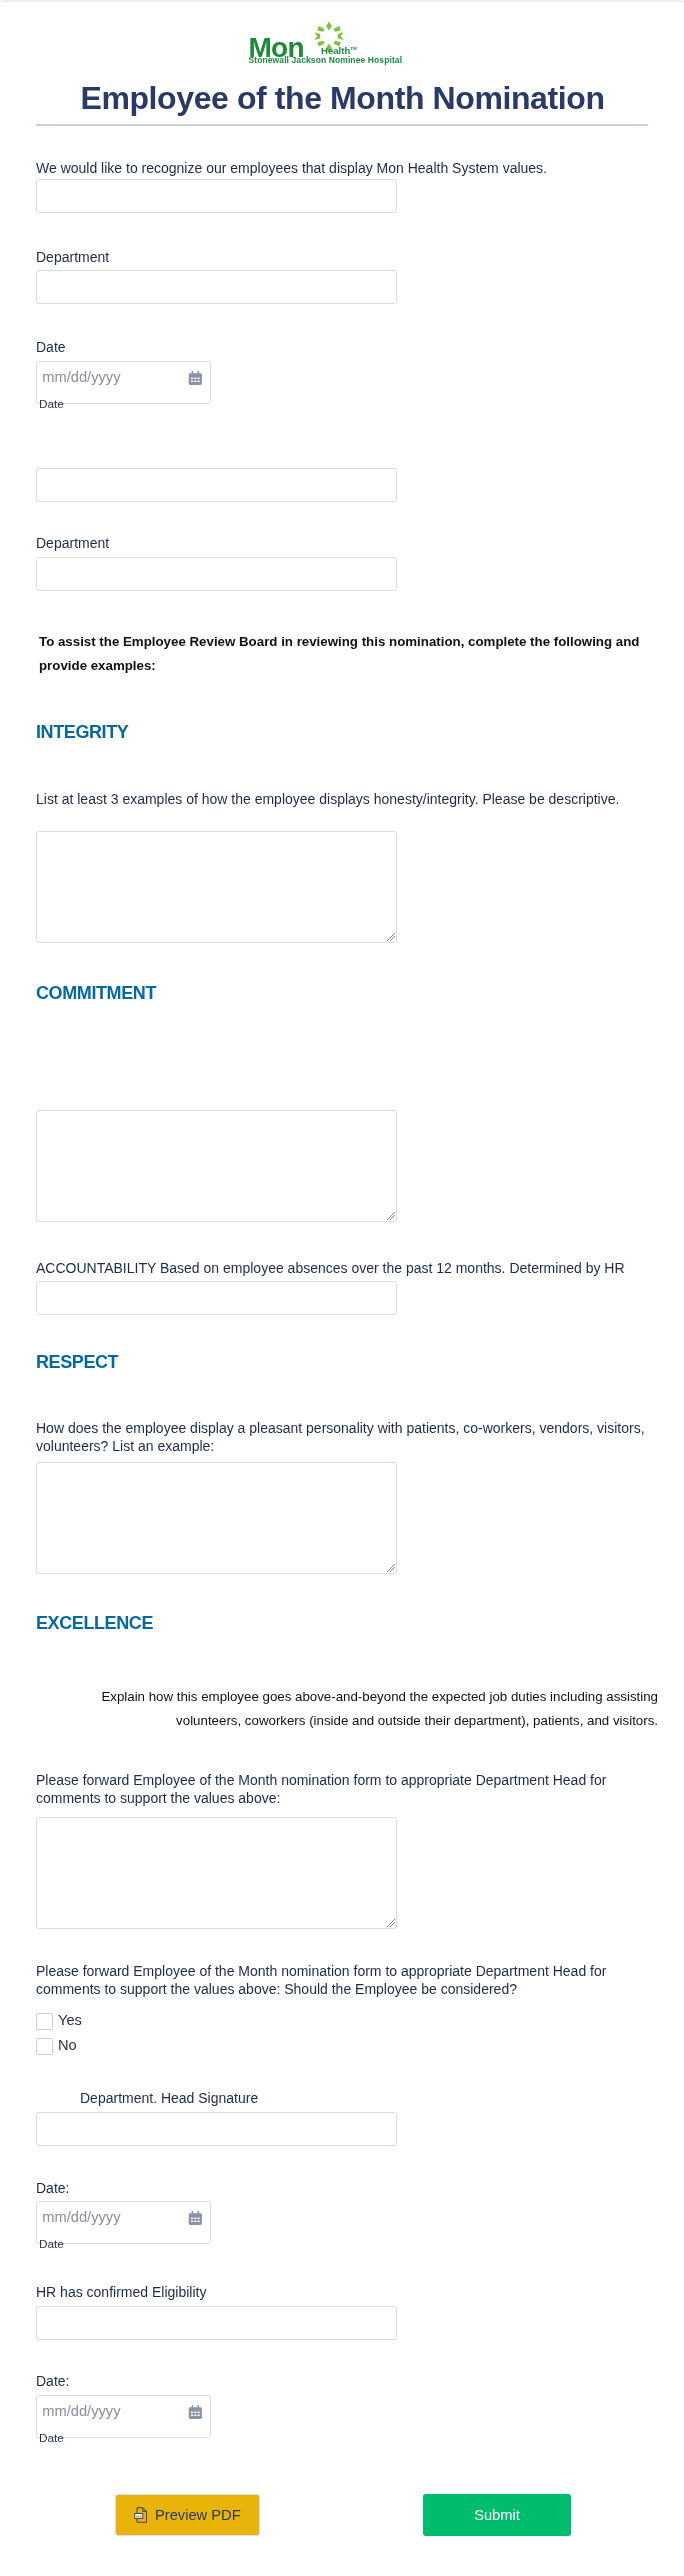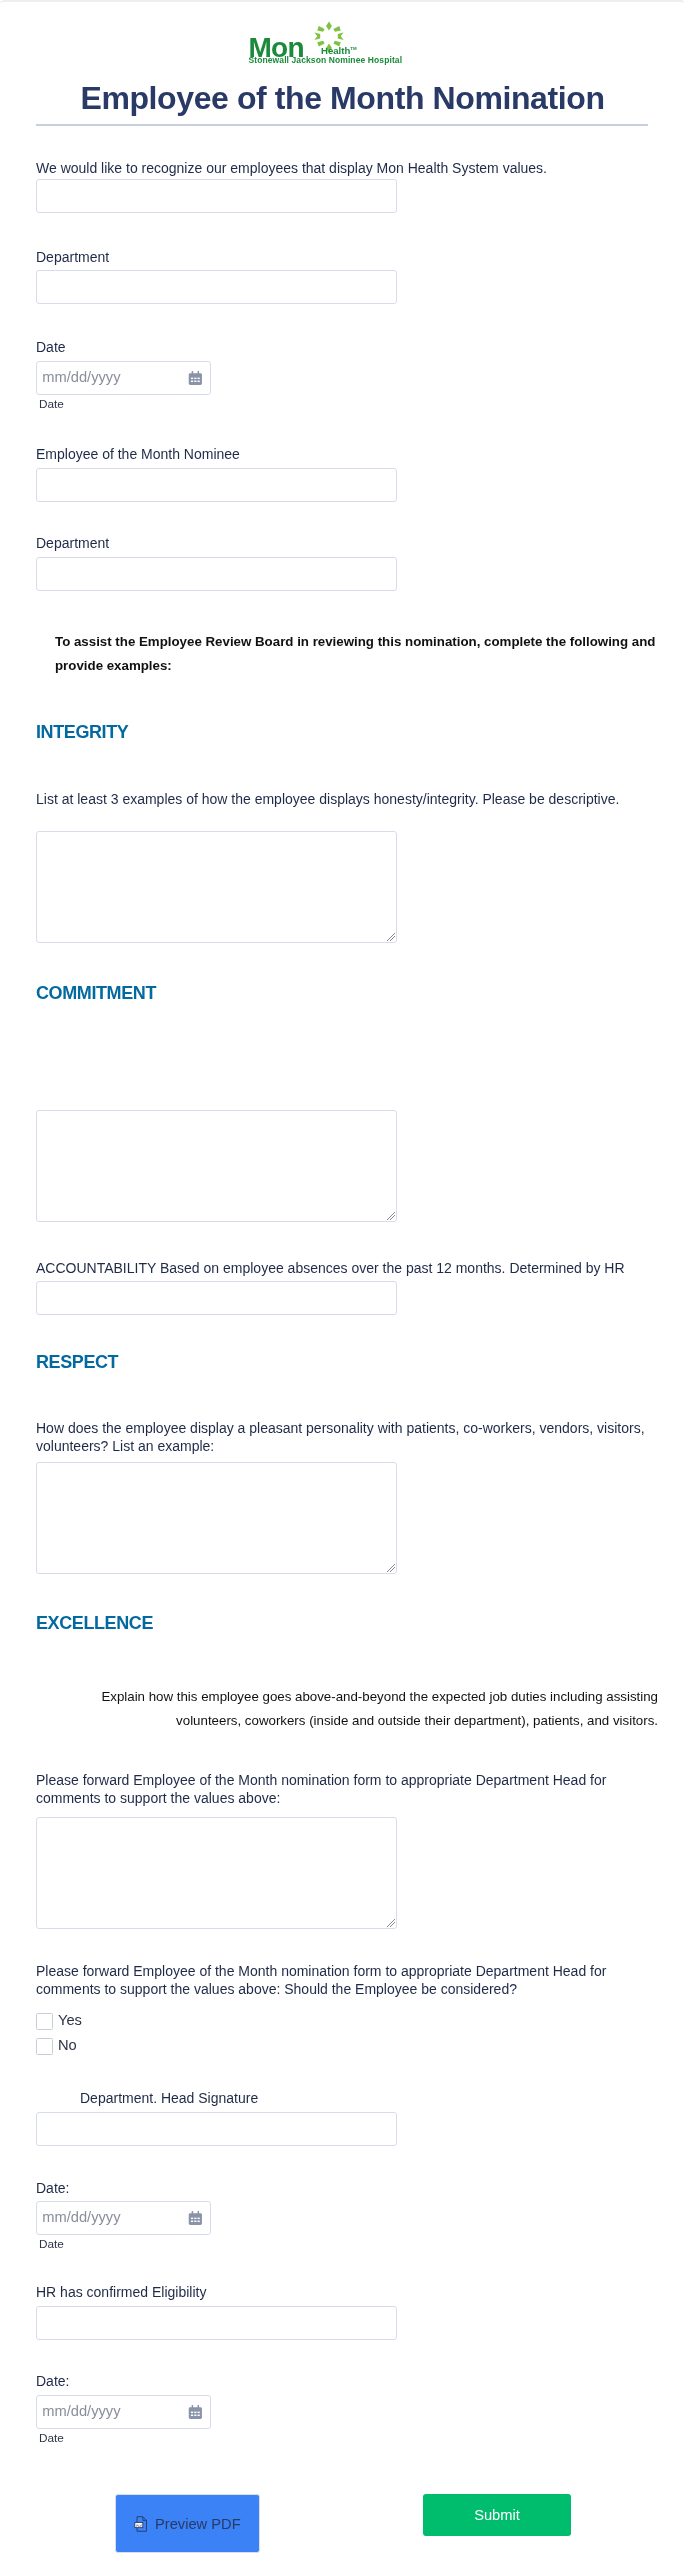--- a/index.html
+++ b/index.html
@@ -13,30 +13,30 @@
   .logo .health sup { font-size: 4.4px; }
   .logo .sub { position: absolute; left: 1.5px; top: 35px; font-weight: 700; font-size: 8.5px; color: #1b8a3a; white-space: nowrap; letter-spacing: 0.1px; }
   .logo svg { position: absolute; left: 60px; top: 0; }
   .title { left: 0; width: 685px; top: 74px; text-align: center; font-size: 32px; font-weight: 700; color: #2a3a66; letter-spacing: -0.4px; line-height: 44px; }
   .divider { left: 36px; top: 122px; width: 612px; height: 1.5px; background: #c9d0dd; }
   .label { left: 36px; width: 619px; font-size: 14px; font-weight: 400; color: #1f2a48; line-height: 17.7px; }
   .input { left: 36px; width: 361px; height: 34px; border: 0.7px solid #d8dcea; border-radius: 2.9px; background: #fff; }
   .textarea { left: 36px; width: 361px; height: 112px; border: 0.7px solid #d8dcea; border-radius: 2.9px; background: #fff; }
   .textarea .grip { position: absolute; right: 1.5px; bottom: 1.5px; width: 7.4px; height: 7.4px;
     background: linear-gradient(135deg, transparent 0 45%, #888 45% 52%, transparent 52% 68%, #888 68% 75%, transparent 75%); }
-  .date { left: 36px; width: 175px; height: 34px; border: 0.7px solid #d8dcea; border-radius: 2.9px; background: #fff; }
+  .date { left: 36px; width: 175px; height: 43px; border: 0.7px solid #d8dcea; border-radius: 2.9px; background: #fff; }
   .date .ph { position: absolute; left: 5.2px; top: 7.4px; font-size: 14.7px; color: #8a8f9c; }
   .date .cal { position: absolute; right: 7.4px; top: 8.8px; }
   .sublabel { left: 39px; font-size: 11.8px; color: #2c3345; }
   .section { left: 36px; font-size: 18px; font-weight: 700; color: #0369a1; letter-spacing: -0.4px; }
   .para-bold { left: 39px; width: 619px; font-size: 13.3px; font-weight: 700; color: #111; line-height: 23.6px; }
   .para { left: 39px; width: 619px; font-size: 13.3px; color: #111; line-height: 23.6px; }
   .check { left: 36px; width: 17px; height: 17px; border: 0.7px solid #c9cdd8; border-radius: 1.5px; background: #fff; }
   .check-label { left: 58px; font-size: 14.7px; color: #2c3345; }
-  .btn-preview { left: 115px; top: 2492px; width: 145px; height: 59px; background: #3b82f6; border: 0.7px solid #d9deea; border-radius: 2.9px; display: flex; align-items: center; justify-content: center; gap: 7.4px; font-size: 14.7px; color: #2a3a66; }
+  .btn-preview { left: 115px; top: 2492px; width: 145px; height: 42px; background: #eab308; border: 0.7px solid #d9deea; border-radius: 2.9px; display: flex; align-items: center; justify-content: center; gap: 7.4px; font-size: 14.7px; color: #2a3a66; }
   .btn-submit { left: 423px; top: 2492px; width: 148px; height: 42px; background: #00bd6e; border-radius: 2.9px; display: flex; align-items: center; justify-content: center; font-size: 14.7px; color: #ffffff; }
 </style>
 </head>
 <body>
 
 <div class="page">
 
   <div class="abs logo">
     <svg width="44" height="34" viewBox="0 0 60 46">
       <g fill="#7dc242">
@@ -77,27 +77,26 @@
           <rect x="8.5" y="9" width="3" height="2"></rect>
           <rect x="13" y="9" width="3" height="2"></rect>
           <rect x="4" y="13" width="3" height="2"></rect>
           <rect x="8.5" y="13" width="3" height="2"></rect>
           <rect x="13" y="13" width="3" height="2"></rect>
         </g>
     </svg>
   </div>
   <div class="abs sublabel" style="top:395px;">Date</div>
 
-  <div class="abs label" style="top:444px;">Employee of the Month Nominee</div>
   <input class="abs input" style="top: 466px;" value="">
 
   <div class="abs label" style="top:533px;">Department</div>
   <input class="abs input" style="top: 555px;" value="">
 
-  <div class="abs para-bold" style="top:628px;margin-left:16px;">To assist the Employee Review Board in reviewing this nomination, complete the following and provide examples:</div>
+  <div class="abs para-bold" style="top:628px;">To assist the Employee Review Board in reviewing this nomination, complete the following and provide examples:</div>
 
   <div class="abs section" style="top:720px;">INTEGRITY</div>
   <div class="abs label" style="top:789px;">List at least 3 examples of how the employee displays honesty/integrity. Please be descriptive.</div>
   <div class="abs textarea" style="top:829px;">
     <span class="grip"></span>
   </div>
 
   <div class="abs section" style="top:981px;">COMMITMENT</div>
   <div class="abs textarea" style="top:1108px;">
     <span class="grip"></span>

